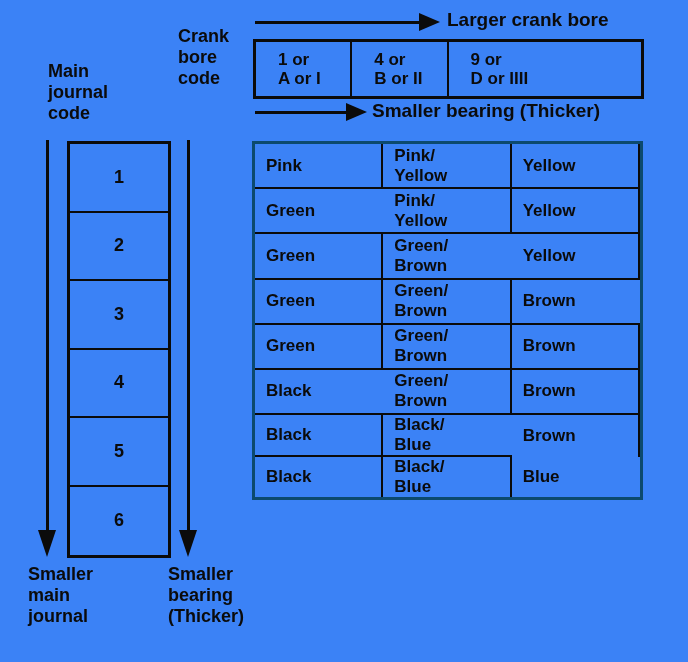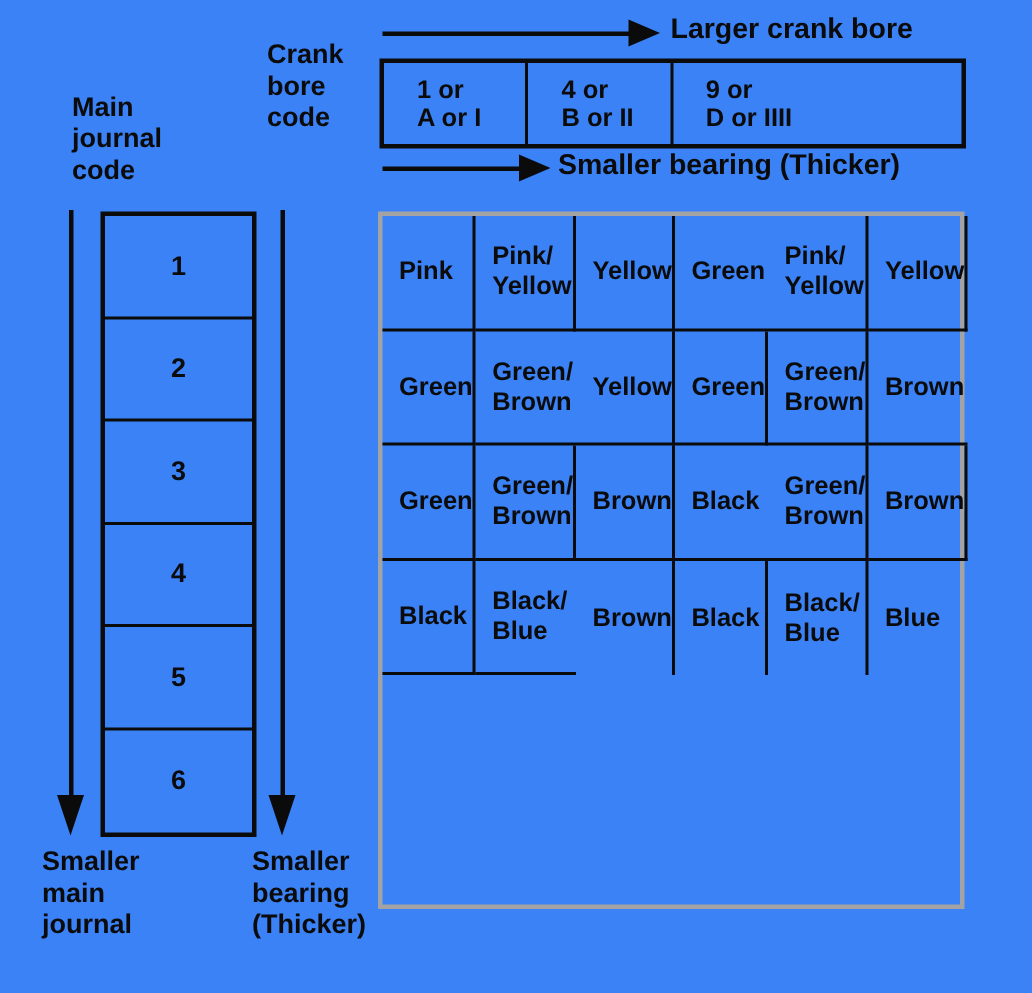--- a/index.html
+++ b/index.html
@@ -62,24 +62,24 @@
   .journal-col .cell {
     border-bottom: 2px solid #0b0b0b;
     display: flex; align-items: center; justify-content: center;
     font-size: 18px;
   }
   .journal-col .cell:last-child { border-bottom: 0; }
 
   
   .main-grid {
     position: absolute; left: 252px; top: 141px;
-    width: 391px; height: 465px;
-    border: 3px solid #a3a3a3;
+    width: 391px; height: 359px;
+    border: 3px solid #0c4a6e;
     display: grid;
-    grid-template-columns: repeat(6, 1fr);
+    grid-template-columns: repeat(3, 1fr);
     grid-template-rows: repeat(6, 1fr);
   }
   .main-grid .cell {
     border-right: 2px solid #0b0b0b;
     border-bottom: 2px solid #0b0b0b;
     display: flex; align-items: center;
     padding-left: 11px;
     font-size: 17px; line-height: 20px;
     white-space: pre-line;
   }

